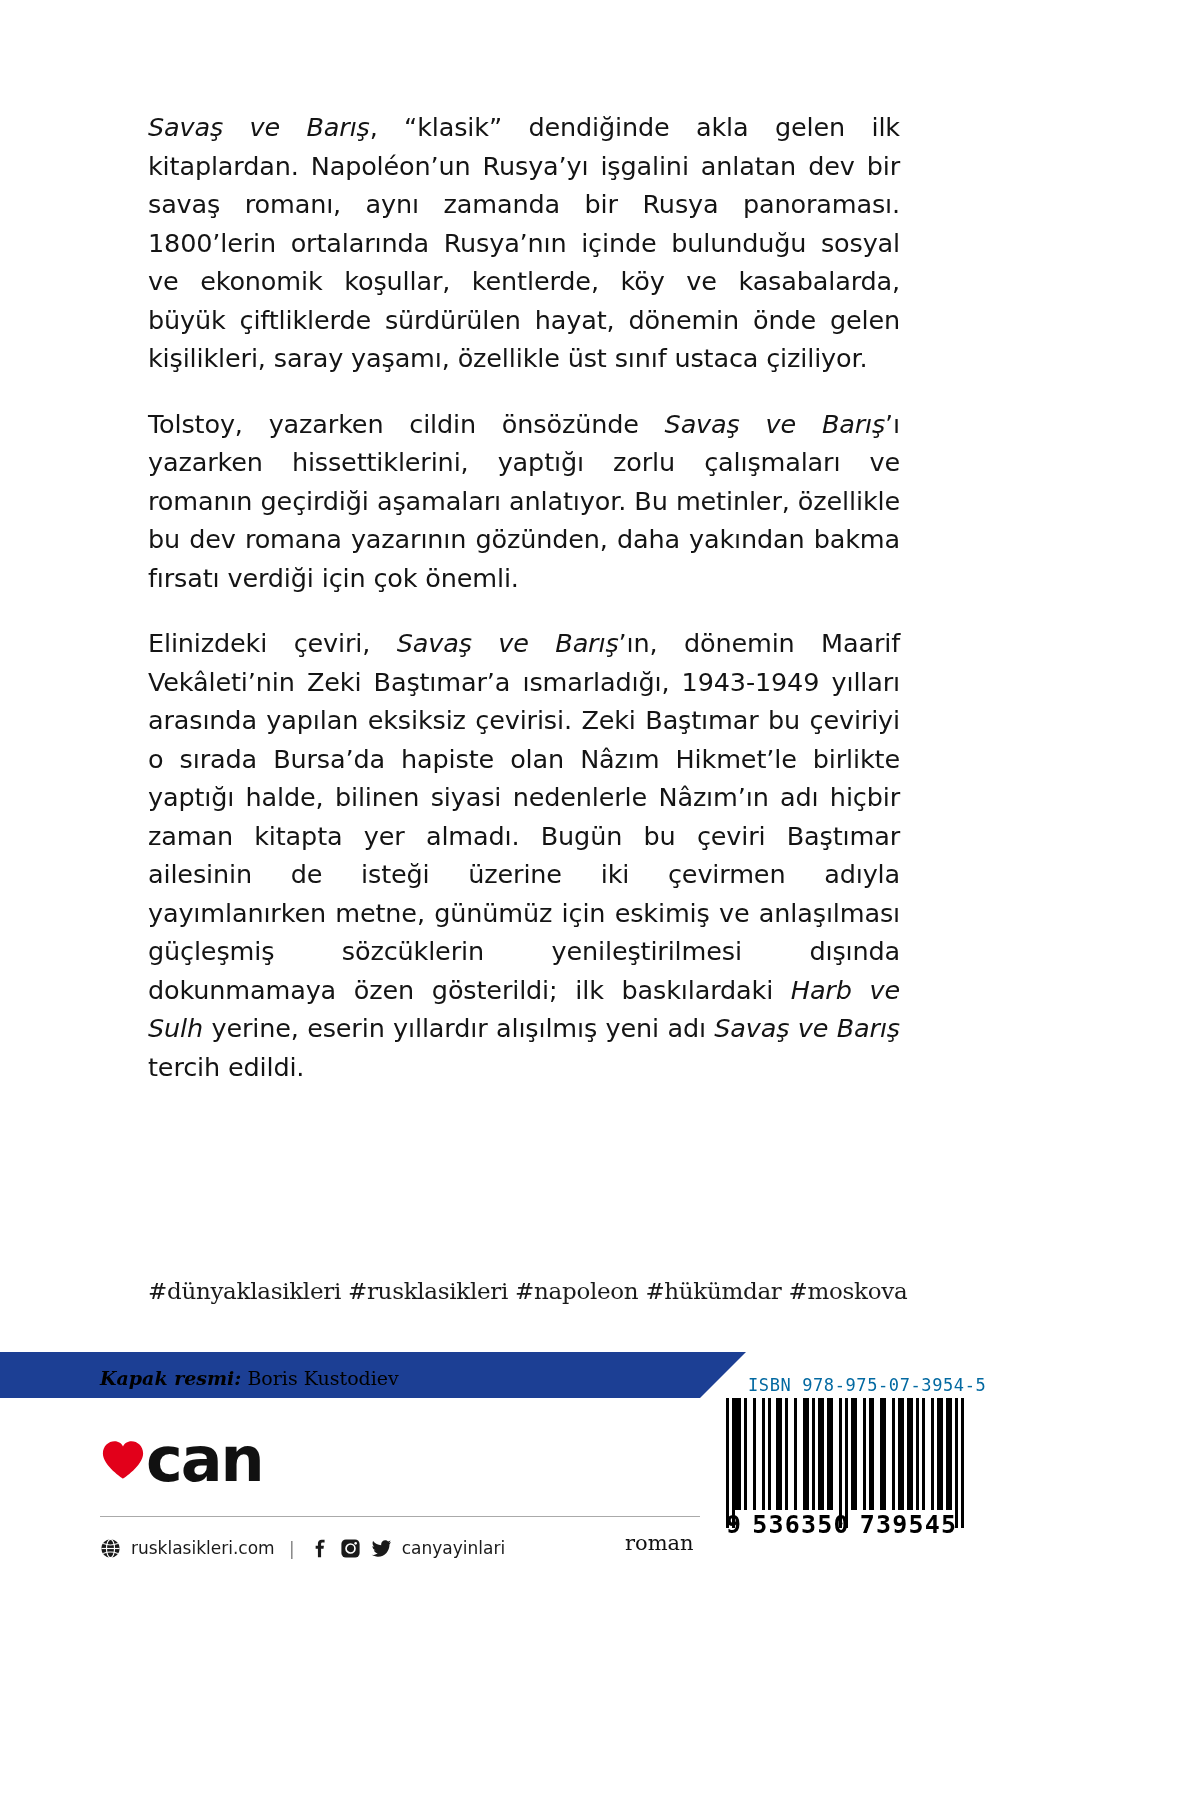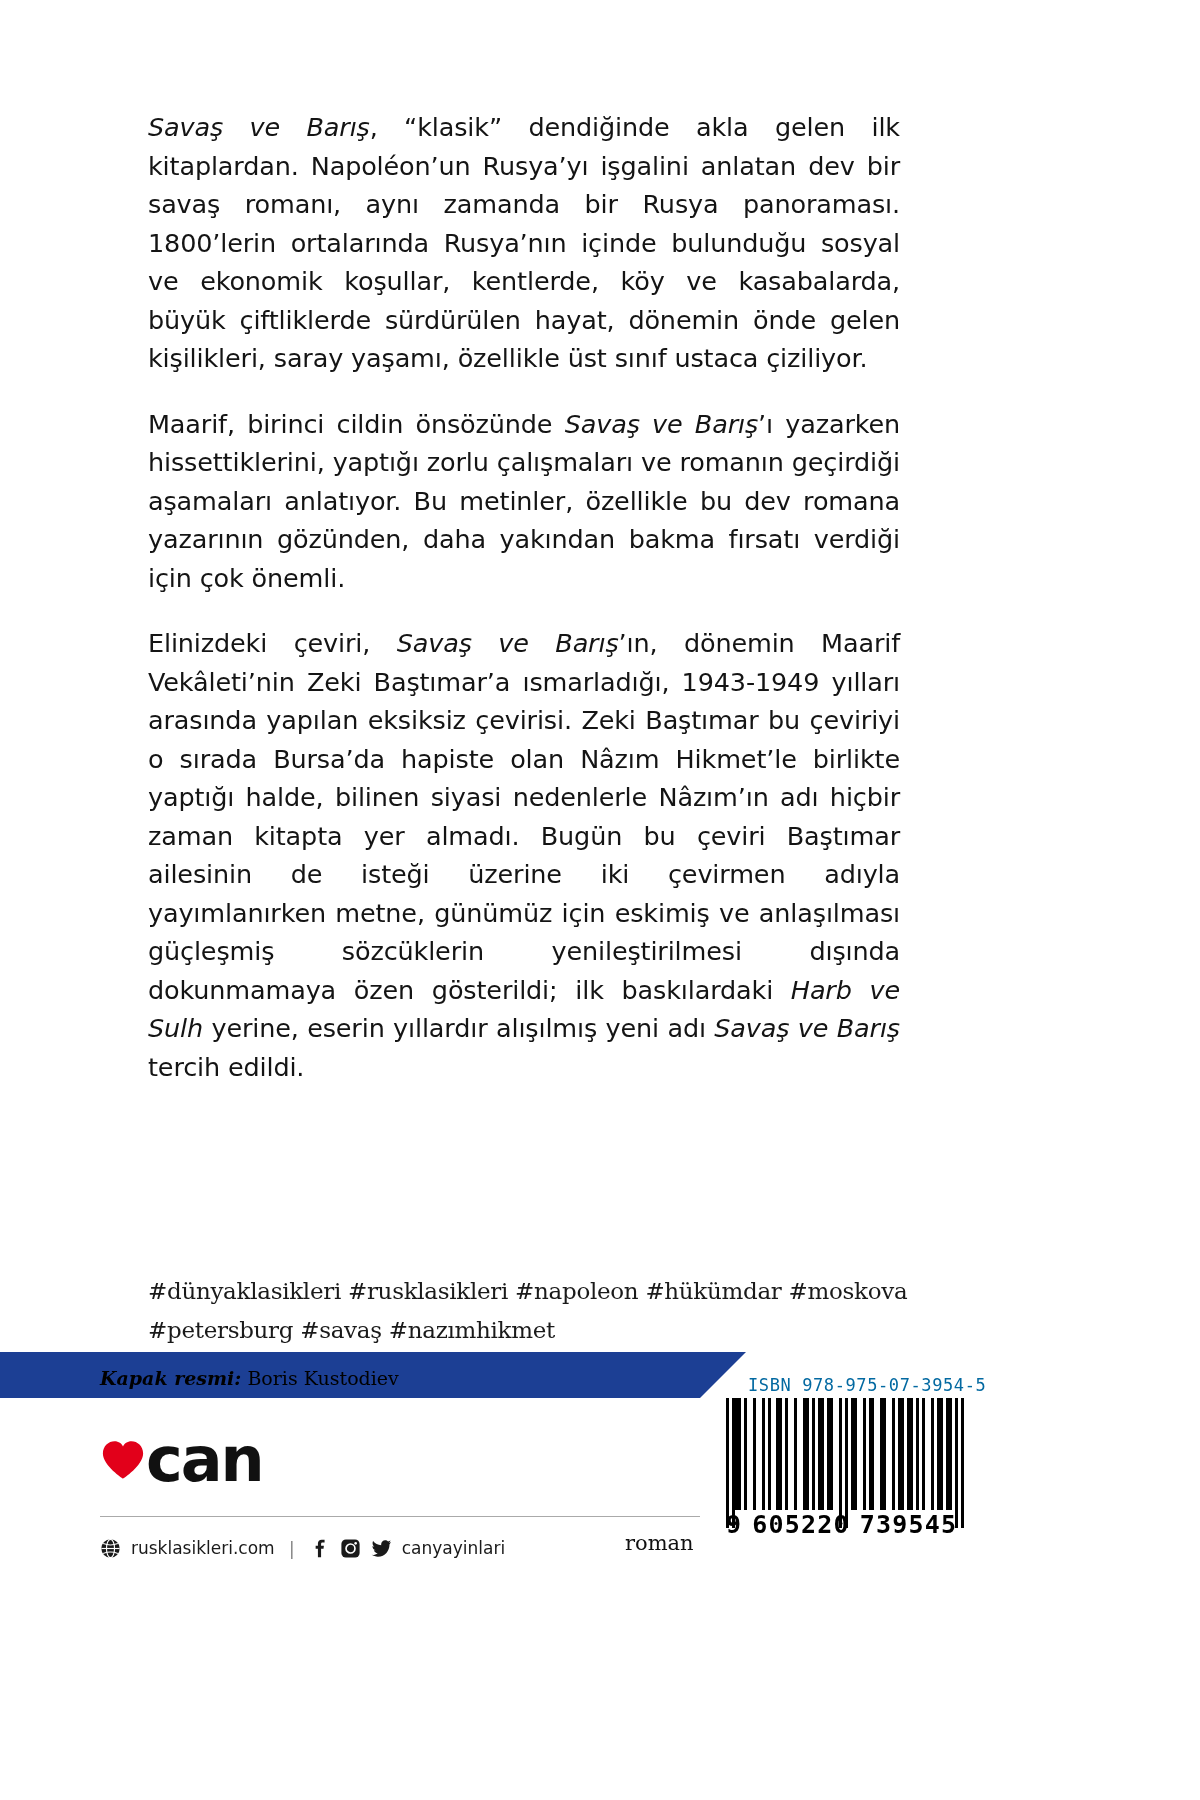--- a/index.html
+++ b/index.html
@@ -192,27 +192,26 @@
     color: #111;
   }
 </style>
 </head>
 <body>
 
 <div class="page">
 
   <div class="blurb">
     <p class="para" id="para1"><i>Savaş ve Barış</i><span>, “klasik” dendiğinde akla gelen ilk kitaplardan. Napoléon’un Rusya’yı işgalini anlatan dev bir savaş romanı, aynı zamanda bir Rusya panoraması. 1800’lerin ortalarında Rusya’nın içinde bulunduğu sosyal ve ekonomik koşullar, kentlerde, köy ve kasabalarda, büyük çiftliklerde sürdürülen hayat, dönemin önde gelen kişilikleri, saray yaşamı, özellikle üst sınıf ustaca çiziliyor.</span></p>
-    <p class="para" id="para2"><span>Maarif, birinci cildin önsözünde </span><i>Savaş ve Barış</i><span>’ı yazarken hissettiklerini, yaptığı zorlu çalışmaları ve romanın geçirdiği aşamaları anlatıyor. Bu metinler, özellikle bu dev romana yazarının gözünden, daha yakından bakma fırsatı verdiği için çok önemli.</span></p>
+    <p class="para" id="para2"><span>Tolstoy, yazarken cildin önsözünde </span><i>Savaş ve Barış</i><span>’ı yazarken hissettiklerini, yaptığı zorlu çalışmaları ve romanın geçirdiği aşamaları anlatıyor. Bu metinler, özellikle bu dev romana yazarının gözünden, daha yakından bakma fırsatı verdiği için çok önemli.</span></p>
     <p class="para" id="para3"><span>Elinizdeki çeviri, </span><i>Savaş ve Barış</i><span>’ın, dönemin Maarif Vekâleti’nin Zeki Baştımar’a ısmarladığı, 1943-1949 yılları arasında yapılan eksiksiz çevirisi. Zeki Baştımar bu çeviriyi o sırada Bursa’da hapiste olan Nâzım Hikmet’le birlikte yaptığı halde, bilinen siyasi nedenlerle Nâzım’ın adı hiçbir zaman kitapta yer almadı. Bugün bu çeviri Baştımar ailesinin de isteği üzerine iki çevirmen adıyla yayımlanırken metne, günümüz için eskimiş ve anlaşılması güçleşmiş sözcüklerin yenileştirilmesi dışında dokunmamaya özen gösterildi; ilk baskılardaki </span><i>Harb ve Sulh</i><span> yerine, eserin yıllardır alışılmış yeni adı </span><i>Savaş ve Barış</i><span> tercih edildi.</span></p>
   </div>
 
   <div class="hashtags">
     <div>#dünyaklasikleri #rusklasikleri #napoleon #hükümdar #moskova</div>
-    <div>#petersburg #savaş #nazımhikmet</div>
   </div>
 
   <div class="band-wrap">
     <div class="band-blue"></div>
   </div>
   <div class="band-caption">
     <span class="lbl">Kapak resmi:</span><span> Boris Kustodiev</span>
   </div>
 
   <div class="isbn-text">ISBN 978-975-07-3954-5</div>
@@ -274,21 +273,21 @@
         <span style="width: 5.95px; background: rgb(0, 0, 0); height: 112px;"></span>
         <span style="width: 2.975px; background: rgb(255, 255, 255); height: 112px;"></span>
         <span style="width: 5.95px; background: rgb(0, 0, 0); height: 112px;"></span>
         <span style="width: 2.975px; background: rgb(255, 255, 255); height: 112px;"></span>
         <span style="width: 2.975px; background: rgb(0, 0, 0); height: 130px;"></span>
         <span style="width: 2.975px; background: rgb(255, 255, 255); height: 130px;"></span>
         <span style="width: 2.975px; background: rgb(0, 0, 0); height: 130px;"></span>
       </div>
     <div class="barcode-digits">
       <span>9</span>
-      <span>605220</span>
+      <span>536350</span>
       <span>739545</span>
     </div>
   </div>
 
   <div class="logo-wrap">
     <span class="heart">
       <svg width="46" height="46" viewBox="0 0 32 32" aria-hidden="true">
         <path d="M16 29 C16 29 2 20 2 11.5 C2 6.3 6.0 3 10.1 3 C13.0 3 15.2 4.7 16 6.6 C16.8 4.7 19.0 3 21.9 3 C26.0 3 30 6.3 30 11.5 C30 20 16 29 16 29 Z" fill="#e2001a"></path>
       </svg>
     </span>

